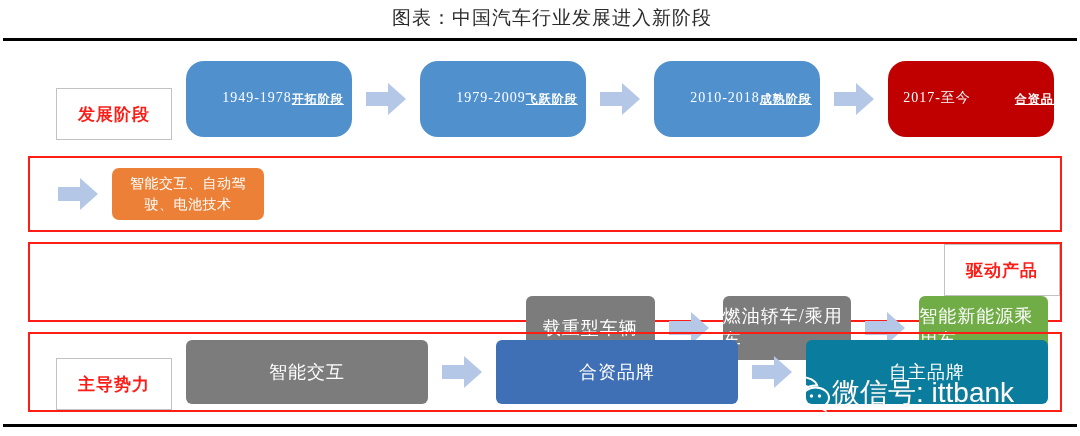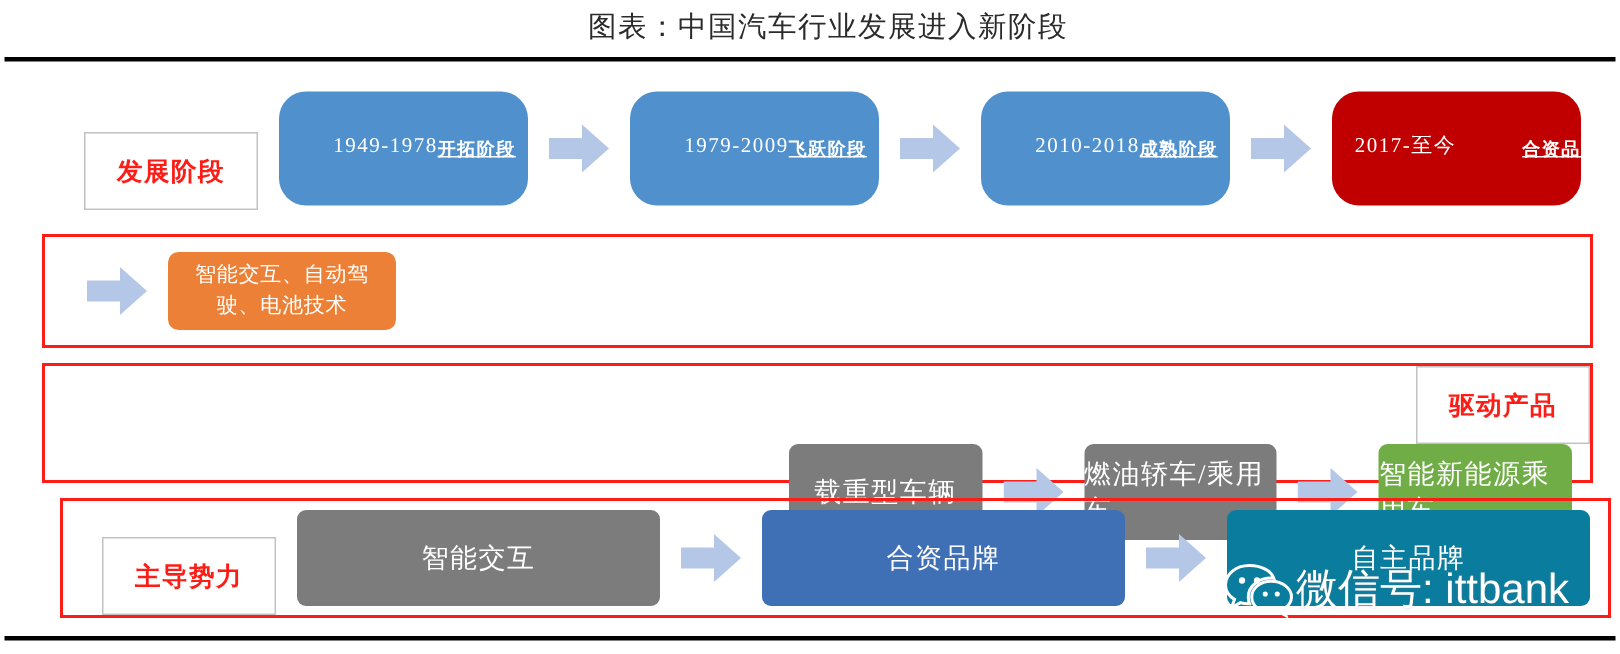--- a/index.html
+++ b/index.html
@@ -52,21 +52,21 @@
     display: flex;
     align-items: flex-end;
     box-sizing: border-box;
   }
   .row-boxed {
     border: 2px solid #fc1d17;
   }
   .row1 { top: 58px;  height: 82px; }
   .row2 { top: 156px; height: 76px; }
   .row3 { top: 242px; height: 80px; flex-direction: column; }
-  .row4 { top: 332px; height: 80px; margin-left: 12px; }
+  .row4 { top: 332px; height: 80px; }
 
   
   .row-label {
     flex: 0 0 auto;
     width: 116px;
     height: 52px;
     margin-left: 28px;
     background: #ffffff;
     border: 1px solid #c2c2c2;
     color: #fc1d17;
@@ -179,21 +179,21 @@
     position: relative;
   }
   .c-grey  { background: #7c7c7c; }
   .c-green { background: #70ad47; }
   .c-blue  { background: #3f6fb5; }
   .c-teal  { background: #0a7d9e; }
 
   
   .watermark {
     position: absolute;
-    left: 816px;
+    left: 784px;
     top: 372px;
     width: 252px;
     height: 42px;
     display: flex;
     align-items: center;
     pointer-events: none;
   }
   .wm-logo {
     width: 46px; height: 38px;
     flex: 0 0 auto;

